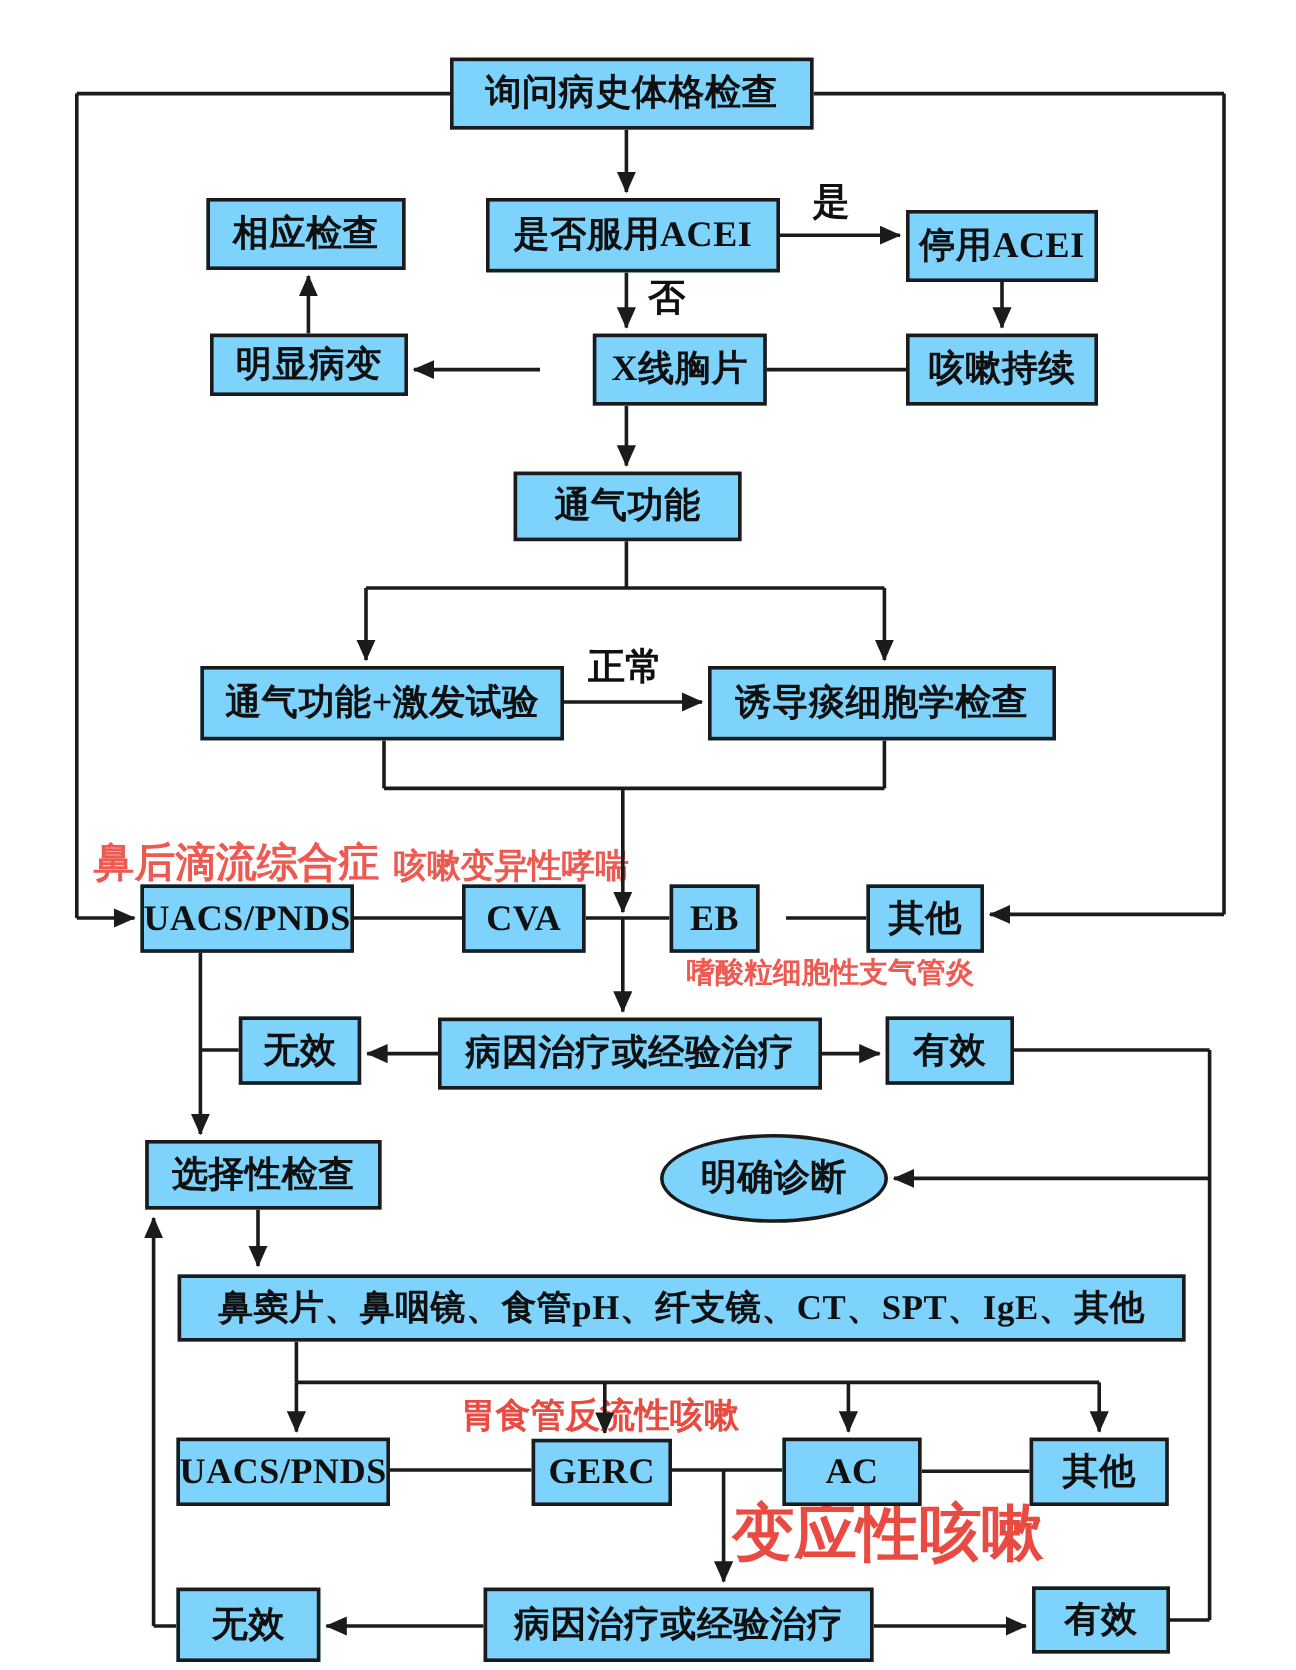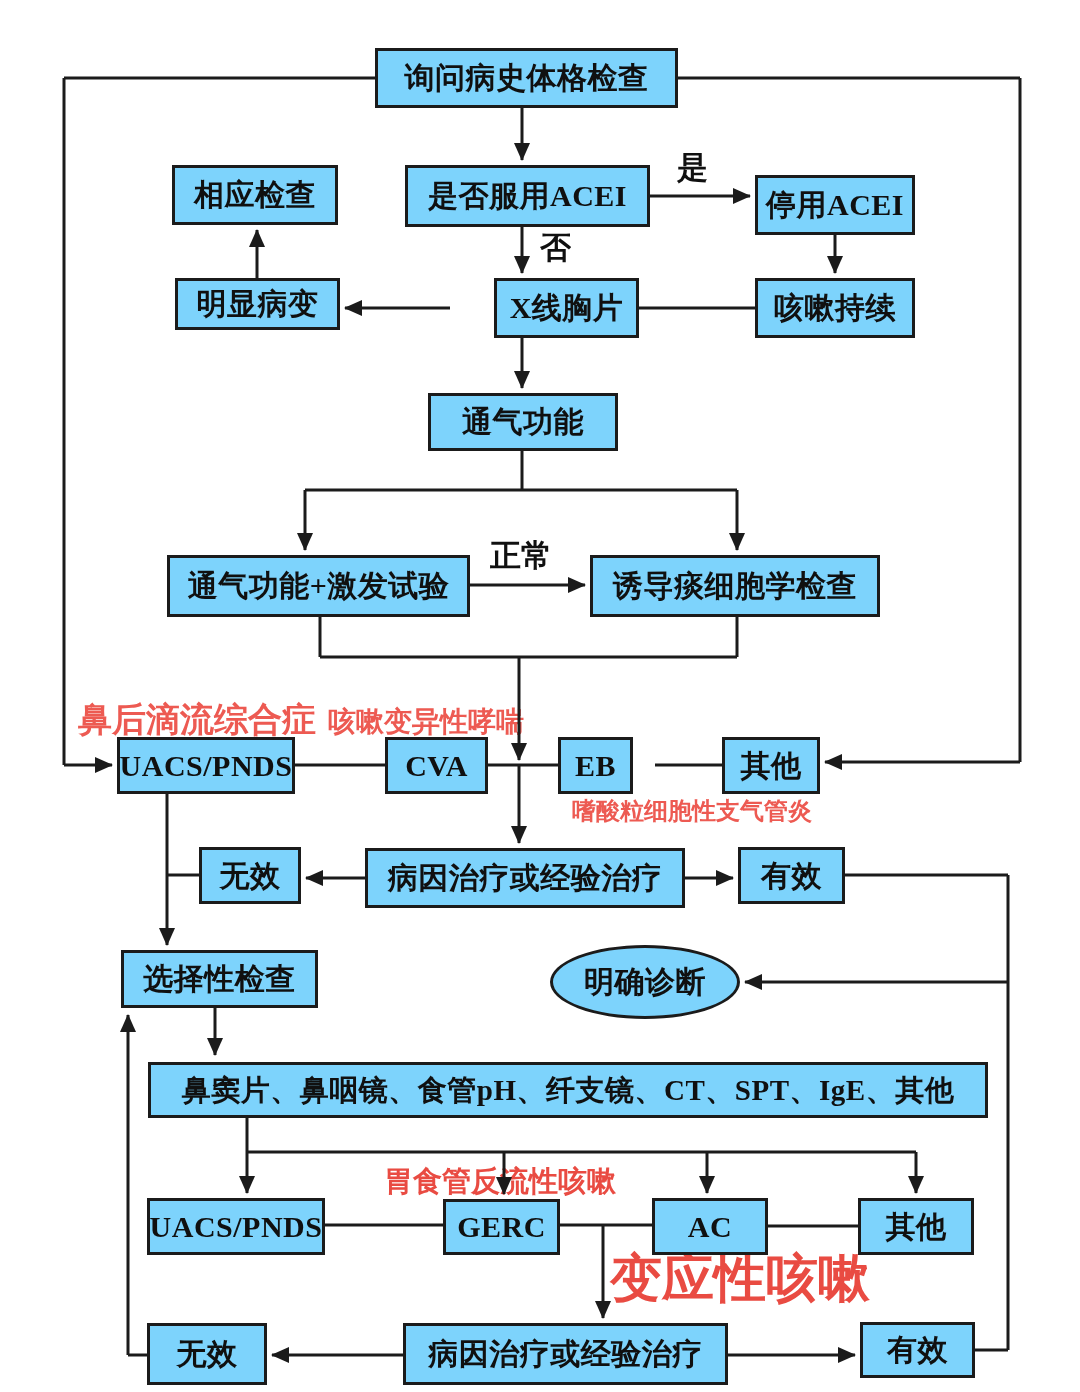--- a/index.html
+++ b/index.html
@@ -108,21 +108,21 @@
       <line x1="603" y1="1225" x2="603" y2="1318" marker-end="url(#ah)"></line>
 
       <line x1="403" y1="1355" x2="272" y2="1355" marker-end="url(#ah)"></line>
       <line x1="728" y1="1355" x2="855" y2="1355" marker-end="url(#ah)"></line>
     </g>
   </svg>
 
   <div class="ann" style="left:78px;top:702px;font-size:34px;">鼻后滴流综合症</div>
   <div class="ann" style="left:328px;top:708px;font-size:28px;">咳嗽变异性哮喘</div>
   <div class="ann" style="left:524px;top:799px;font-size:24px;margin-left:48px;">嗜酸粒细胞性支气管炎</div>
-  <div class="ann heavy" style="left:384px;top:1167px;font-size:29px;">胃食管反流性咳嗽</div>
+  <div class="ann heavy" style="left:384px;top:1167px;font-size:29px;font-family:Liberation Mono, monospace;">胃食管反流性咳嗽</div>
   <div class="ann heavy" style="left:610px;top:1252px;font-size:52px;">变应性咳嗽</div>
 
   <div class="node" style="left:375px;top:48px;width:303px;height:60px;">询问病史体格检查</div>
   <div class="node" style="left:405px;top:165px;width:245px;height:62px;">是否服用ACEI</div>
   <div class="node" style="left:755px;top:160px;width:160px;height:60px;margin-top:15px;">停用ACEI</div>
   <div class="node" style="left:172px;top:165px;width:166px;height:60px;">相应检查</div>
   <div class="node" style="left:175px;top:278px;width:165px;height:52px;">明显病变</div>
   <div class="node" style="left:450px;top:278px;width:145px;height:60px;margin-left:44px;">X线胸片</div>
   <div class="node" style="left:755px;top:278px;width:160px;height:60px;">咳嗽持续</div>
   <div class="node" style="left:428px;top:393px;width:190px;height:58px;">通气功能</div>

